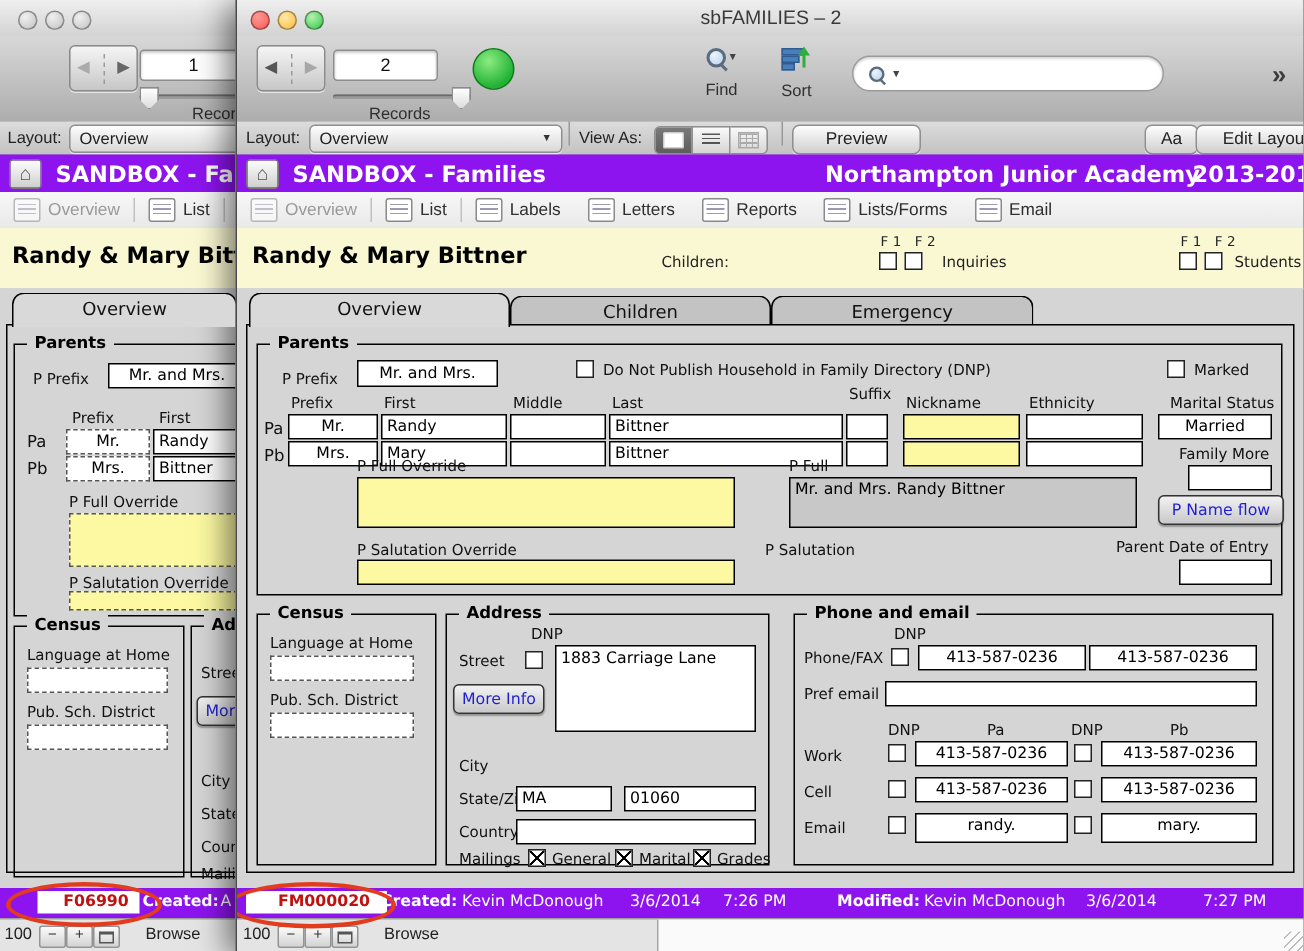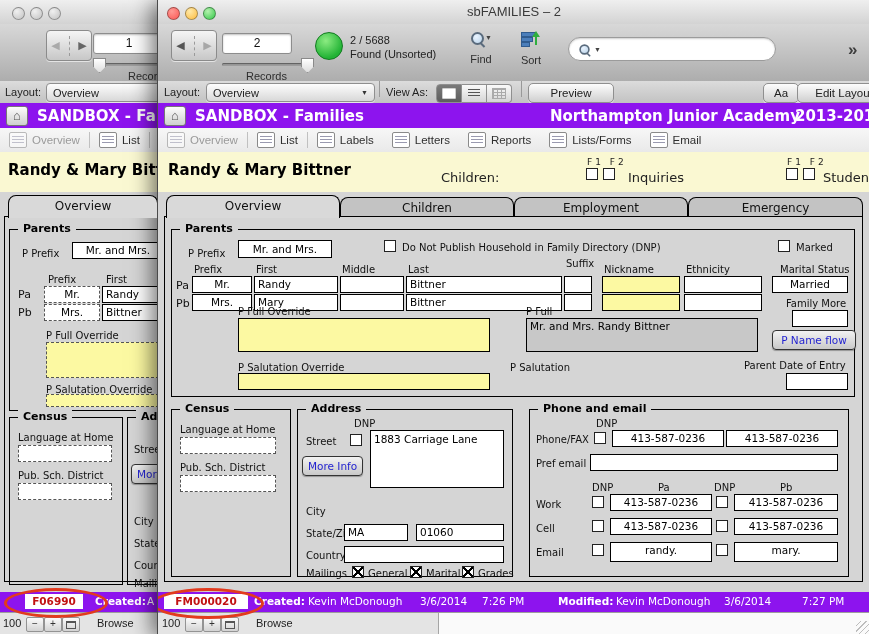--- a/index.html
+++ b/index.html
@@ -81,40 +81,40 @@
   .pheader{position:absolute;top:103px;left:0;right:0;height:25px;background:#8d14ee;
     display:flex;align-items:center;color:#fff;}
   .homebox{width:20px;height:18px;background:linear-gradient(#fdfdfd,#cfcfcf);border:1px solid #777;
     border-radius:3px;margin-left:6px;display:flex;align-items:center;justify-content:center;
     color:#555;font-size:13px;line-height:1;}
   .ph-title{font-size:15px;font-weight:bold;margin-left:9px;font-family:"DejaVu Sans",sans-serif;white-space:nowrap;}
   .pfooter{position:absolute;top:592px;left:0;right:0;height:20px;background:#8d14ee;color:#fff;
     font-family:"DejaVu Sans",sans-serif;font-size:10.5px;}
   .pfooter span{position:absolute;top:3px;white-space:nowrap;}
   .idbox{position:absolute;top:2px;height:15px;background:#fff;text-align:center;
-    font-weight:bold;color:#c11212;font-size:10.5px;line-height:15px;}
+    font-weight:bold;color:#c11212;font-size:10.5px;line-height:15px;padding-left:10px;}
   .oval{position:absolute;border:3px solid #e23b1e;border-radius:50%;pointer-events:none;z-index:5;}
 
   
   .navtabs{position:absolute;top:128px;left:0;right:0;height:24px;
     background:linear-gradient(#f7f7f7,#e9e9e9);border-bottom:1px solid #cfcfcf;
     display:flex;align-items:center;font-size:11.5px;color:#2f2f2f;}
   .nt{display:flex;align-items:center;gap:5px;margin:0 9px;white-space:nowrap;}
   .nt.dis{color:#9a9a9a;}
   .doc{width:16px;height:14px;background:#fff;border:1px solid #8a8a8a;border-radius:2px;position:relative;}
   .doc::before{content:"";position:absolute;left:2px;right:2px;top:3px;height:8px;
     background:repeating-linear-gradient(#9a9ab0 0 1px,transparent 1px 3px);}
   .nt.dis .doc{opacity:.55;}
   .ntsep{width:1px;height:16px;background:#c0c0c0;}
 
   
   .banner{position:absolute;top:152px;left:0;right:0;height:40px;background:#faf8d2;
     border-bottom:1px solid #cfcdaa;font-family:"DejaVu Sans",sans-serif;}
   .fam-name{position:absolute;left:10px;top:9px;font-size:15px;font-weight:bold;color:#000;white-space:nowrap;}
-  .blabel{position:absolute;font-size:13px;color:#222;}
+  .blabel{position:absolute;font-size:10px;color:#222;}
   .f1f2{position:absolute;font-size:9px;color:#222;letter-spacing:3px;}
   .cb{width:12px;height:12px;background:#fff;border:1px solid #222;display:inline-block;box-sizing:border-box;}
   .cb.checked{background-image:
      linear-gradient(45deg,transparent 44%,#000 44%,#000 56%,transparent 56%),
      linear-gradient(-45deg,transparent 44%,#000 44%,#000 56%,transparent 56%);}
   .cbrow{position:absolute;display:flex;gap:5px;}
 
   
   .content{position:absolute;top:192px;left:0;right:0;height:400px;background:#d5d5d5;
     font-family:"DejaVu Sans",sans-serif;}
@@ -275,24 +275,20 @@
           <span style="color:#555">◀</span>
           <span class="spine"></span>
           <span style="color:#a7a7a7">▶</span>
         </div>
         <div class="recfield" style="left:64px;top:9px;width:68px">2</div>
         <div class="slider" style="left:64px;top:39px;width:92px">
           <div class="thumb" style="right:0"></div>
         </div>
         <div class="tb-label" style="left:88px;top:46px">Records</div>
         <div class="pie" style="left:157px;top:8px"></div>
-        <div class="found" style="left:192px;top:9px">
-          <div>2 / 5688</div>
-          <div>Found (Unsorted)</div>
-        </div>
         <div class="tbtn" style="left:303px;top:7px">
           <span class="lens"></span><span class="caret">▼</span>
           <div class="cap">Find</div>
         </div>
         <div class="tbtn" style="left:353px;top:7px">
           <span class="sorticon"><i class="b1"></i><i class="b2"></i><i class="b3"></i><span class="stem"></span><span class="arrow"></span></span>
           <div class="cap">Sort</div>
         </div>
         <div class="searchpill" style="left:410px;top:13px;width:190px">
           <span class="lens" style="transform:scale(.8)"></span>
@@ -389,21 +385,20 @@
           <span class="cb"></span>
           <span class="cb"></span>
         </span>
         <span class="blabel" style="left:665px;top:18px">Students</span>
       </div>
 
       <div class="content">
         <div class="rtabs" style="left:8px;width:697px">
           <div class="rtab active" style="width:172px">Overview</div>
           <div class="rtab" style="width:172px">Children</div>
-          <div class="rtab" style="width:172px">Employment</div>
           <div class="rtab" style="width:173px">Emergency</div>
         </div>
         <div class="panel" style="left:6px;top:24px;width:697px;height:364px">
 
           <div class="gbox" style="left:6px;top:12px;width:682px;height:166px">
             <span class="legend">Parents</span>
             <span class="lab" style="left:16px;top:18px">P Prefix</span>
             <div class="fld ctr" style="left:66px;top:10px;width:94px;height:18px;line-height:16px">Mr. and Mrs.</div>
             <span class="cb acb" style="left:212px;top:10px"></span>
             <span class="lab" style="left:230px;top:12px">Do Not Publish Household in Family Directory (DNP)</span>

